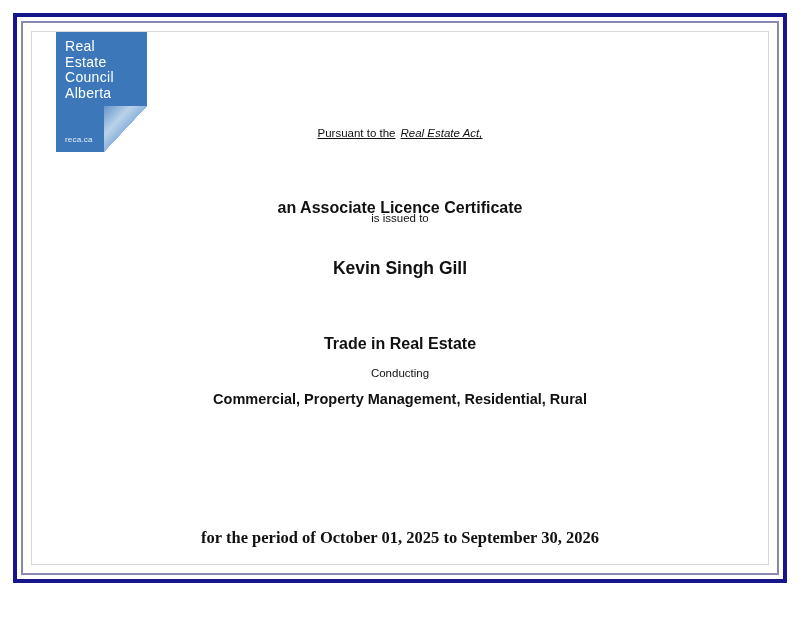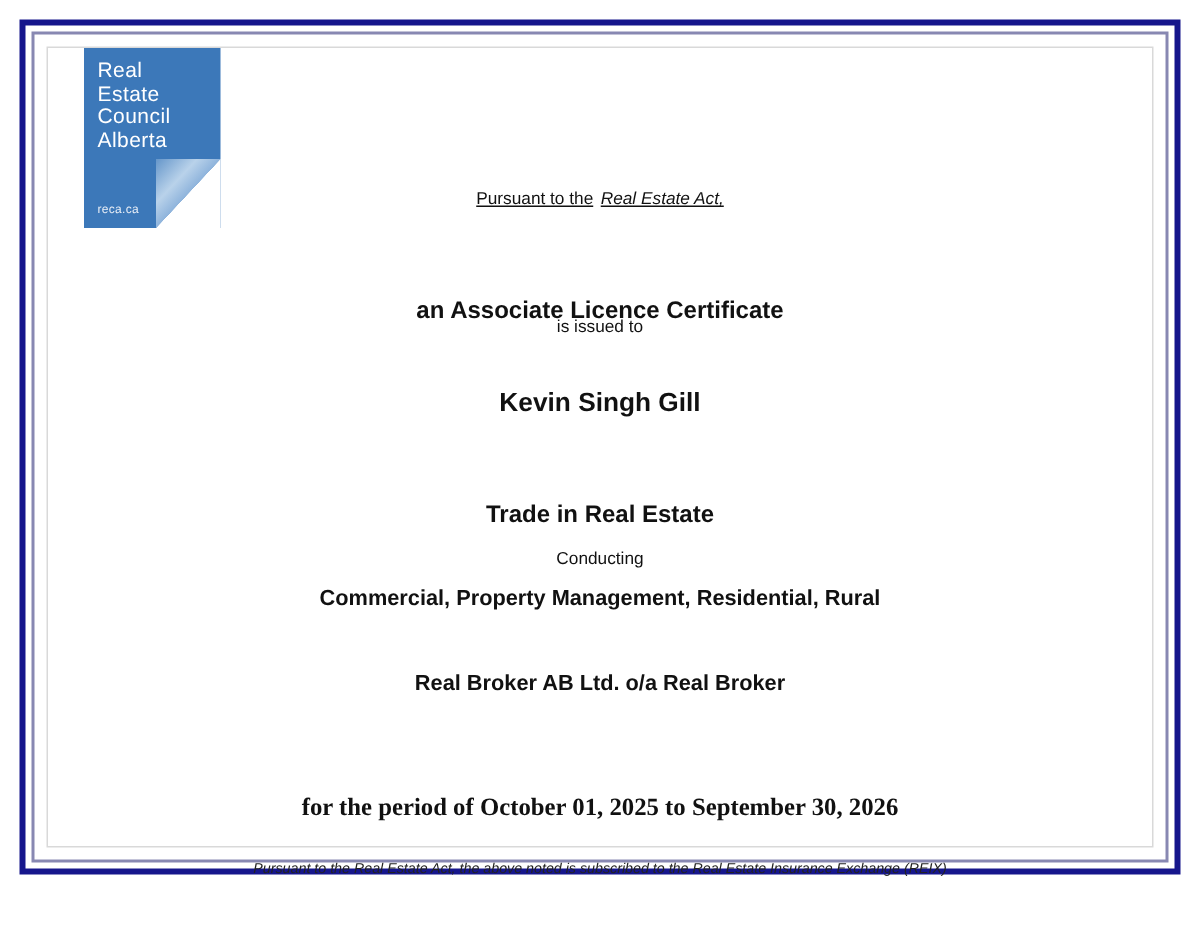--- a/index.html
+++ b/index.html
@@ -123,22 +123,20 @@
         <div class="line name">Kevin Singh Gill</div>
 
 
         <div class="line trade">Trade in Real Estate</div>
 
         <div class="line small conducting">Conducting</div>
 
         <div class="line sectors">Commercial, Property Management, Residential, Rural</div>
 
 
-        <div class="line brokerage">Real Broker AB Ltd. o/a Real Broker</div>
 
         <div class="line period">for the period of October 01, 2025 to September 30, 2026</div>
 
-        <div class="line footnote">Pursuant to the Real Estate Act, the above noted is subscribed to the Real Estate Insurance Exchange (REIX)</div>
 
       </div>
     </div>
   </div>
 </div>
 
 </body></html>

